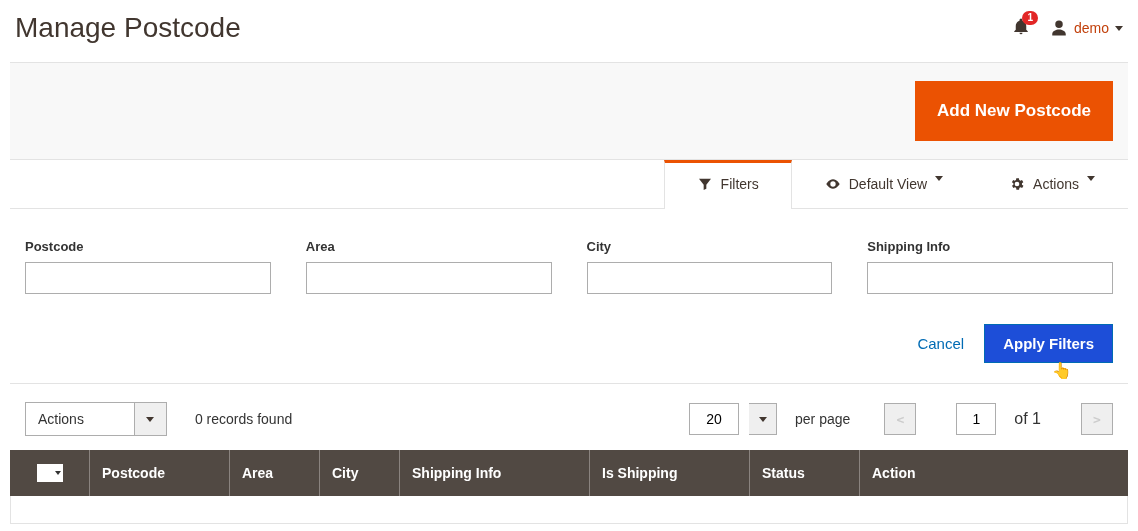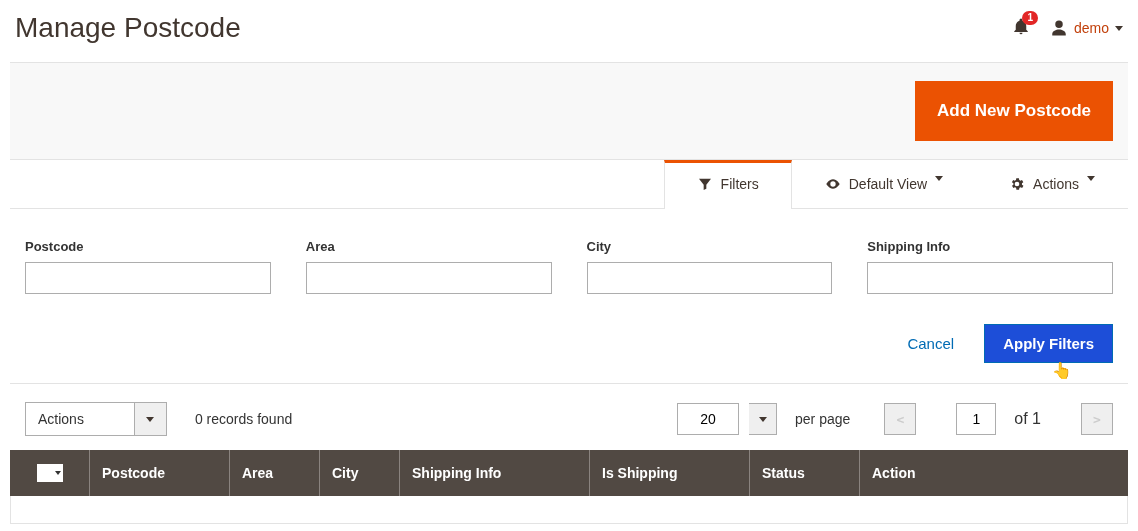--- a/index.html
+++ b/index.html
@@ -25,34 +25,34 @@
     .toolbar-item { display: flex; gap: 8px; padding: 16px 32px; font-size: 14px; color: #41362f; cursor: pointer; border-left: 1px solid transparent; border-right: 1px solid transparent;}
     .toolbar-item.active { border-top: 3px solid #eb5202; border-left: 1px solid #e3e3e3; border-right: 1px solid #e3e3e3; background: #fff; margin-bottom: -1px; padding-top: 13px;}
     .toolbar-icon { width: 16px; height: 16px; fill: #41362f; }
     
     
     .filters-form { padding: 30px 15px 0 15px; margin: 0 10px; }
     .filter-fields { display: flex; gap: 35px; }
     .filter-field { flex: 1; display: flex; flex-direction: column; gap: 8px; }
     .filter-label { font-size: 13px; font-weight: 600; color: #333; }
     .filter-input { border: 1px solid #adadad; height: 32px; padding: 0 8px; font-size: 13px; }
-    .filter-actions { display: flex; justify-content: flex-end; align-items: center; gap: 30px; margin-top: 30px; padding-bottom: 20px;}
+    .filter-actions { display: flex; justify-content: flex-end; align-items: center; gap: 20px; margin-top: 30px; padding-bottom: 20px;}
     .btn-cancel { color: #006bb4; font-size: 15px; cursor: pointer; background: none; border: none; }
     .btn-apply { background: #1d4ed8; color: #fff; border: 1px solid #006bb4; padding: 10px 18px; font-size: 15px; font-weight: 600; cursor: pointer; position: relative; }
     .cursor-hand { position: absolute; bottom: -18px; right: 40px; font-size: 16px; }
     
     
     .grid-controls { display: flex; justify-content: space-between; align-items: center; padding: 18px 15px 14px 15px; margin: 0 10px; border-top: 1px solid #e3e3e3;}
     .grid-left { display: flex; align-items: center; gap: 28px; }
     .actions-dd { display: flex; border: 1px solid #adadad; cursor: pointer; gap: 12px; }
     .actions-dd-label { padding: 8px 38px 8px 12px; font-size: 14px; }
     .actions-dd-btn { width: 32px; display: flex; align-items: center; justify-content: center; background: #efefef; border-left: 1px solid #adadad; }
     .records-found { font-size: 14px; color: #333; }
     .grid-right { display: flex; align-items: center; gap: 10px; }
-    .perpage-input { width: 62px; height: 32px; border: 1px solid #adadad; text-align: center; font-size: 14px; }
+    .perpage-input { width: 50px; height: 32px; border: 1px solid #adadad; text-align: center; font-size: 14px; }
     .perpage-btn { width: 28px; height: 32px; background: #efefef; border: 1px solid #adadad; border-left:none; display: flex; align-items: center; justify-content: center; cursor: pointer; }
     .perpage-text { font-size: 14px; margin: 0 24px 0 8px; }
     .page-nav { width: 32px; height: 32px; border: 1px solid #adadad; background: #efefef; display: flex; align-items: center; justify-content: center; cursor: pointer; color: #999; }
     .page-nav.disabled { color: #ccc; cursor: default; }
     .page-input { width: 40px; height: 32px; border: 1px solid #adadad; text-align: center; font-size: 14px; margin: 0 8px 0 30px;}
     .page-of { font-size: 16px; margin-right: 30px;}
     
     
     .grid { margin: 0 10px; }
     .grid-header { display: flex; background: #514943; color: #fff; font-size: 14px; font-weight: 600; }

